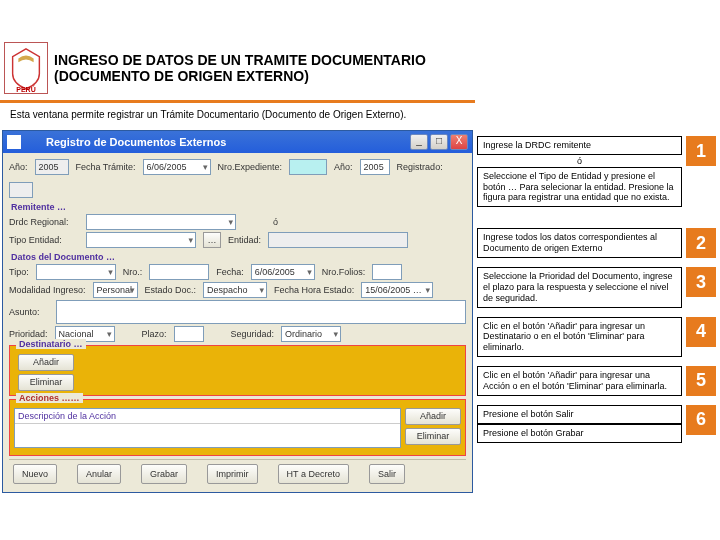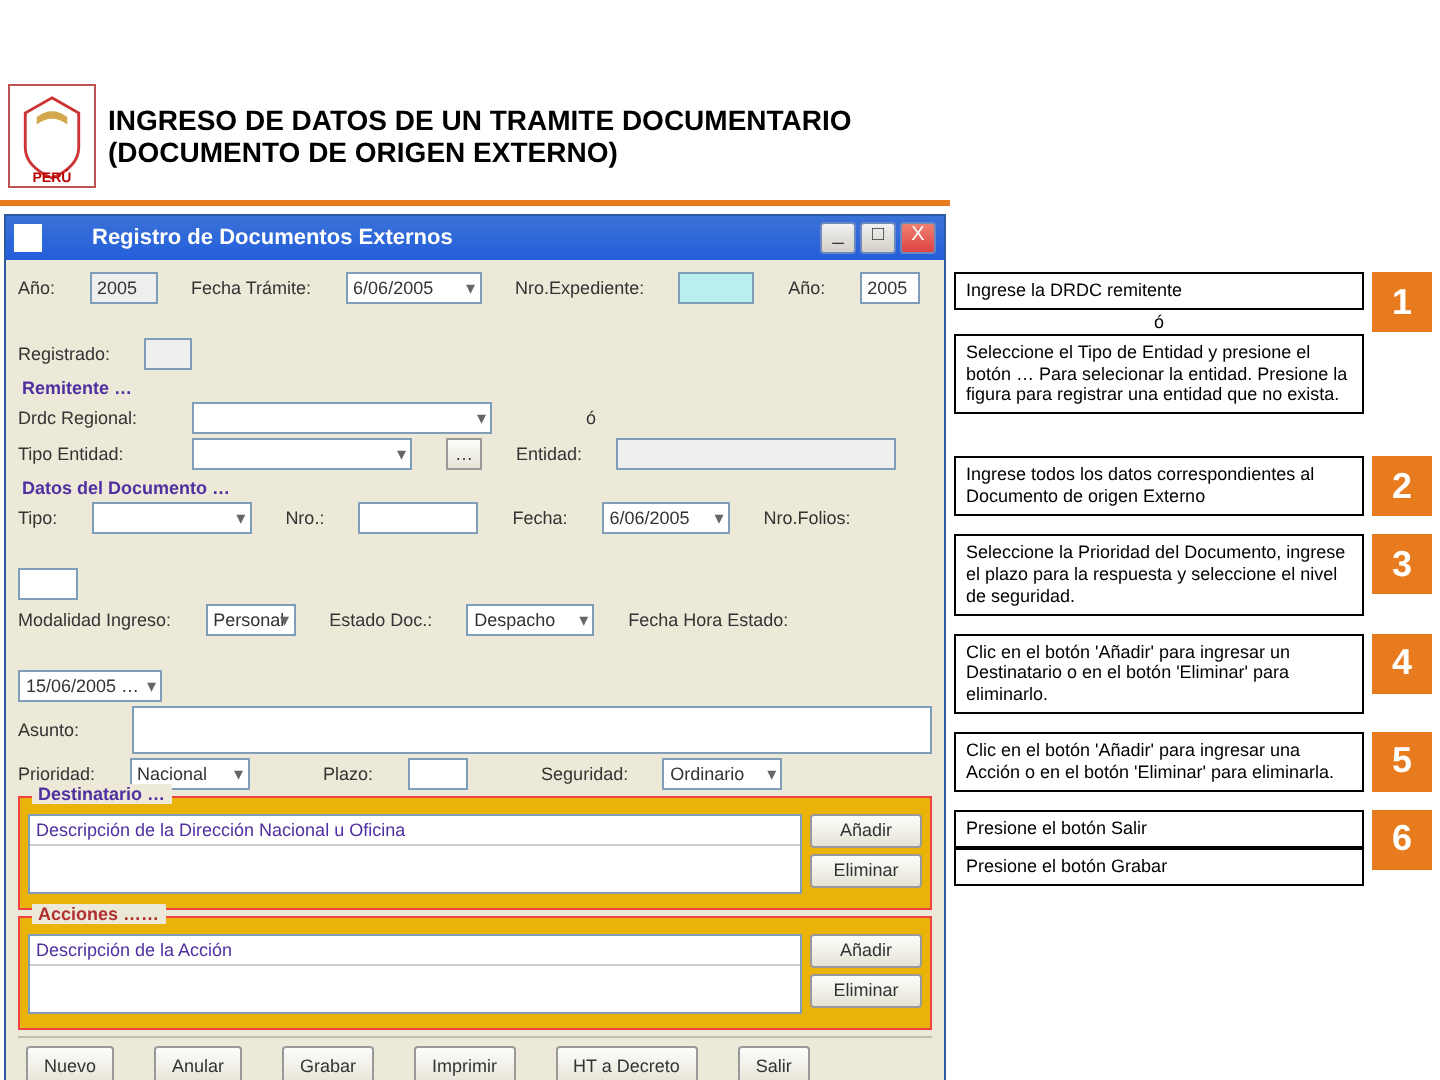--- a/index.html
+++ b/index.html
@@ -20,21 +20,21 @@
   .win { border: 1px solid #2c5aa0; margin: 4px 2px; background: #ece9d8; }
   .win-titlebar { height: 22px; background: linear-gradient(#3a72d8,#245edb); color: #fff; display: flex; align-items: center; padding: 0 4px; font-size: 11px; gap: 21px; }
   .win-title-icon { width: 14px; height: 14px; background: #fff; margin-right: 4px; }
   .win-title-text { flex: 1; font-weight: bold; }
   .win-btns { display: flex; gap: 2px; }
   .win-btn { width: 18px; height: 16px; background: linear-gradient(#f0f0f0,#d4d0c8); border: 1px solid #6b88c0; border-radius: 2px; font-size: 10px; text-align: center; line-height: 12px; color: #333; }
   .win-btn.close { background: linear-gradient(#f08070,#d44); color: #fff; }
   .win-body { padding: 4px 6px; font-size: 9px; color: #333; }
 
   .section-title { color: #5030a0; font-weight: bold; font-size: 9px; margin: 4px 0 2px 2px; }
-  .row { display: flex; align-items: center; gap: 17px; margin: 2px 0; flex-wrap: wrap; }
+  .row { display: flex; align-items: center; gap: 7px; margin: 2px 0; flex-wrap: wrap; }
   .lbl { color: #333; font-size: 9px; white-space: nowrap; }
   .fld { background: #fff; border: 1px solid #7f9db9; height: 16px; padding: 0 3px; font-size: 9px; line-height: 14px; overflow: hidden; white-space: nowrap; }
   .fld.dd { position: relative; padding-right: 14px; }
   .fld.dd::after { content: "▾"; position: absolute; right: 2px; top: 0; color: #666; }
   .btn-dots { width: 18px; height: 16px; background: linear-gradient(#fdfdfb,#e5e3d5); border: 1px solid #999; font-size: 9px; text-align: center; line-height: 14px; }
 
   .group-box { border: 1px solid #ef4444; background: #eab308; margin: 3px 0; position: relative; padding: 8px 4px 4px; }
   .group-title { position: absolute; top: -7px; left: 6px; background: #ece9d8; color: #5030a0; font-weight: bold; padding: 0 3px; font-size: 9px; }
   .list-area { background: #fff; border: 1px solid #7f9db9; height: 40px; margin-bottom: 3px; }
   .list-header { color: #5030a0; font-size: 9px; padding: 2px 3px; border-bottom: 1px solid #ccc; }
@@ -66,20 +66,21 @@
           <path d="M22 6 L36 14 L36 32 Q36 42 22 48 Q8 42 8 32 L8 14 Z" fill="none" stroke="#c33" stroke-width="1.5"></path>
           <path d="M14 16 Q22 10 30 16 L30 20 Q22 14 14 20 Z" fill="#d4a84c"></path>
         </svg>
         <div class="peru-text">PERÚ</div>
       </div>
       <div class="titles">
         <div class="title-main">INGRESO DE DATOS DE UN TRAMITE DOCUMENTARIO</div>
         <div class="title-sub">(DOCUMENTO DE ORIGEN EXTERNO)</div>
       </div>
     </div>
+    <div class="subhead">Esta ventana permite registrar un Trámite Documentario (Documento de Origen Externo).</div>
 
     <div class="win">
       <div class="win-titlebar">
         <div class="win-title-icon"></div>
         <div class="win-title-text">Registro de Documentos Externos</div>
         <div class="win-btns">
           <div class="win-btn">_</div>
           <div class="win-btn">□</div>
           <div class="win-btn close">X</div>
         </div>
@@ -141,25 +142,20 @@
           <span class="fld dd" style="width:60px">Nacional</span>
           <span class="lbl" style="margin-left:20px">Plazo:</span>
           <span class="fld" style="width:30px"></span>
           <span class="lbl" style="margin-left:20px">Seguridad:</span>
           <span class="fld dd" style="width:60px">Ordinario</span>
         </div>
 
         <div class="group-box">
           <div class="group-title">Destinatario …</div>
           <div class="flex-col">
-            <div style="flex:1">
-              <div class="list-area">
-                <div class="list-header">Descripción de la Dirección Nacional u Oficina</div>
-              </div>
-            </div>
             <div class="side-btns">
               <div class="side-btn">Añadir</div>
               <div class="side-btn">Eliminar</div>
             </div>
           </div>
         </div>
 
         <div class="group-box">
           <div class="group-title acciones-title">Acciones ……</div>
           <div class="flex-col">

